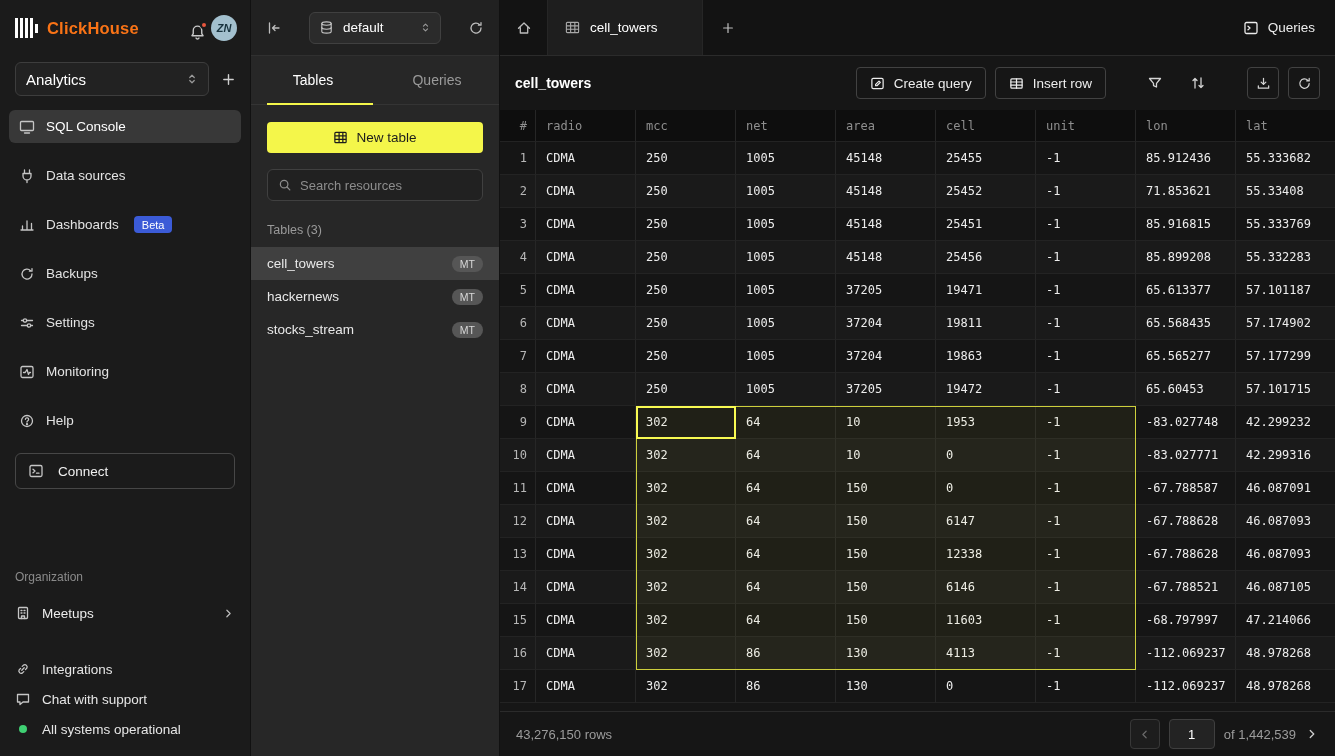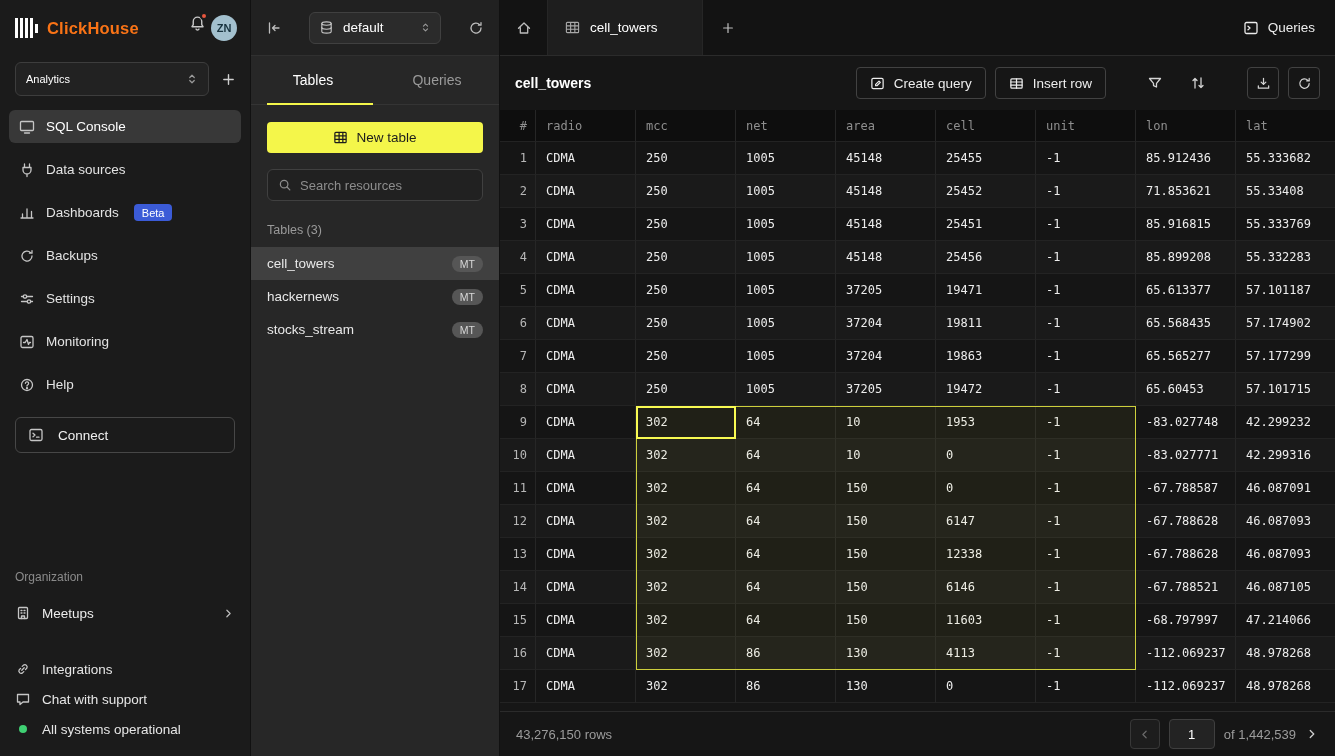--- a/index.html
+++ b/index.html
@@ -12,31 +12,31 @@
   .app { display:flex; width:1335px; height:756px; }
 
   
   .sidebar { width:250px; flex-shrink:0; background:#1b1b1b; display:flex; flex-direction:column; }
   .sb-header { height:56px; display:flex; align-items:center; justify-content:space-between; padding:0 13px 0 15px; }
   .logo { display:flex; align-items:center; gap:9px; cursor:pointer; }
   .logo-bars { display:flex; align-items:center; gap:2px; height:20px; }
   .logo-bars i { width:3px; height:20px; background:#fff; display:block; }
   .logo-bars i.short { height:9px; }
   .logo-text { font-size:16.5px; font-weight:700; color:#f97316; letter-spacing:.2px; }
-  .sb-header-right { display:flex; align-items:flex-start; gap:5px; }
+  .sb-header-right { display:flex; align-items:flex-end; gap:5px;font-style:italic; }
   .bell { position:relative; color:#c9c9c9; cursor:pointer; }
   .bell .dot { position:absolute; top:-3px; right:-2px; width:8px; height:8px; background:#e8563e; border-radius:50%; border:2px solid #1b1b1b; }
   .avatar { width:26px; height:26px; border-radius:50%; background:#a3c0ce; color:#17323e; font-size:11px; font-weight:700; display:flex; align-items:center; justify-content:center; cursor:pointer; }
 
   .ws-row { display:flex; align-items:center; gap:12px; padding:6px 14px 14px 15px; }
-  .ws-select { flex:1; height:34px; border:1px solid #3d3d3d; background:#222; border-radius:6px; display:flex; align-items:center; justify-content:space-between; padding:4px 10px; color:#fff; font-size:11px; cursor:pointer; }
+  .ws-select { flex:1; height:34px; border:1px solid #3d3d3d; background:#222; border-radius:6px; display:flex; align-items:center; justify-content:space-between; padding:4px 10px; color:#fff; font-size:15px; cursor:pointer; }
   .chevrons { color:#9a9a9a; }
   .plus-btn { background:none; border:none; color:#cfcfcf; cursor:pointer; }
 
-  .nav { padding:0 9px; display:flex; flex-direction:column; gap:10px; }
+  .nav { padding:0 9px; display:flex; flex-direction:column; gap:16px; }
   .nav-item { display:flex; align-items:center; gap:11px; height:33px; padding:0 10px; border-radius:6px; color:#e3e3e3; font-size:13.5px; cursor:pointer; }
   .nav-item.active { background:#383838; color:#fff; }
   .nicon { width:16px; height:16px; color:#c6c6c6; flex-shrink:0; }
   .beta { background:#3b5bd7; color:#fff; font-size:11px; padding:2.5px 8px; border-radius:4px; margin-left:4px; }
 
   .connect { margin:16px 15px 0; height:36px; border:1px solid #474747; border-radius:6px; display:flex; align-items:center; gap:14px; padding:0 12px; color:#f0f0f0; background:transparent; font-size:13.5px; cursor:pointer; }
 
   .org-section { margin-top:auto; padding:0 15px; }
   .org-label { color:#8b8b8b; font-size:12px; padding-bottom:12px; }
   .meetups { display:flex; align-items:center; gap:11px; height:34px; color:#ececec; font-size:13.5px; cursor:pointer; }

